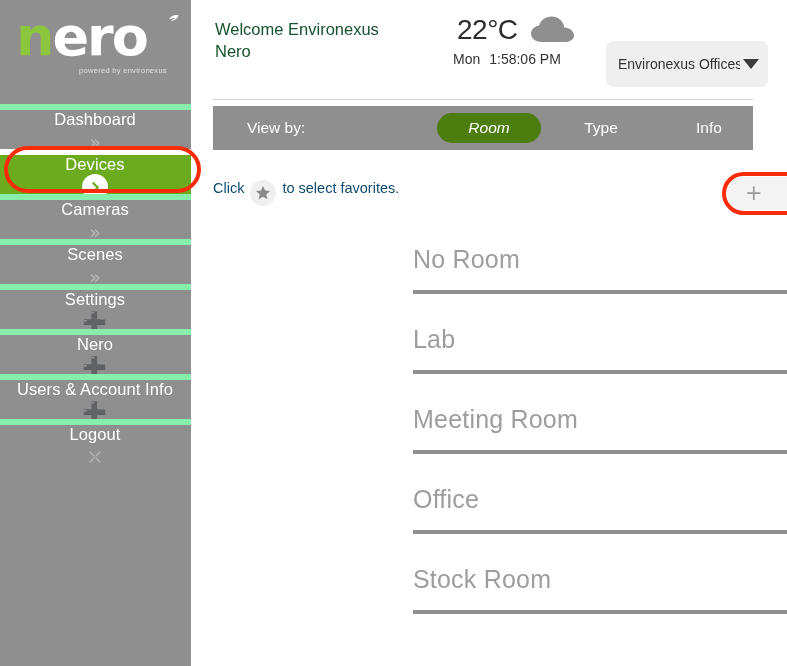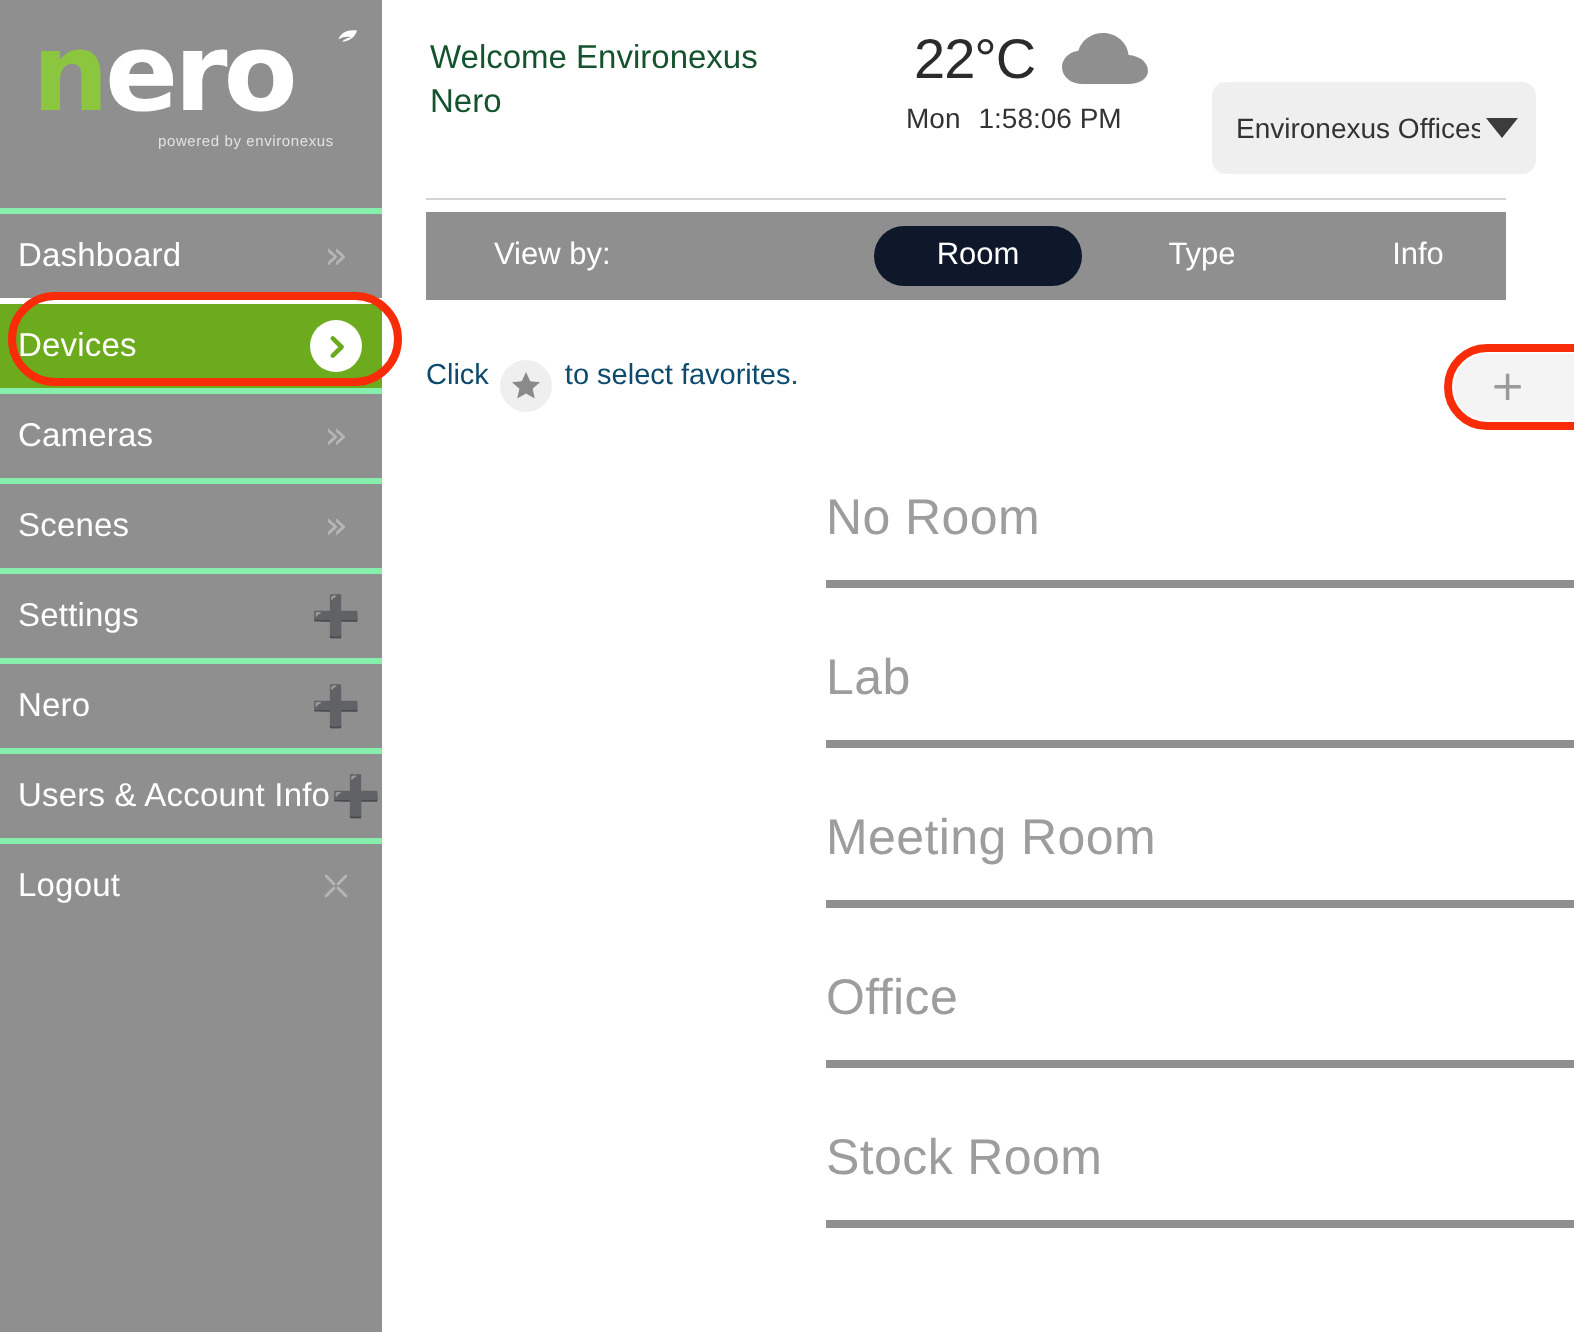--- a/index.html
+++ b/index.html
@@ -50,28 +50,29 @@
     font-size: 7.5px;
     color: #e2e2e2;
     letter-spacing: 0.3px;
     white-space: nowrap;
   }
 
   .nav { position: relative; }
   .nav-item {
     position: relative;
     height: 45px;
-    border-top: 3px solid #86efac;
+    border-top: 6px solid #86efac;
     display: flex;
     align-items: center;
     padding: 0 10px 0 9px;
     color: #ffffff;
     font-size: 16.5px;
     cursor: pointer;
     background: #8f8f8f;
+    flex-direction: column;
   }
   .nav-item .nav-label { flex: 1; white-space: nowrap; letter-spacing: 0.1px; }
   .nav-item.active {
     background: #6cab1e;
     border-top-color: #ffffff;
   }
   .nav-ico { width: 26px; height: 26px; display: flex; align-items: center; justify-content: center; flex: 0 0 26px; }
   .chev-double {
     font-size: 19px; color: #b6b6b6; line-height: 1;
     font-family: "DejaVu Sans", sans-serif;
@@ -190,22 +191,23 @@
     width: 190px;
   }
   .view-tab {
     color: #ffffff;
     font-size: 15.5px;
     text-align: center;
     cursor: pointer;
     padding: 6px 0;
   }
   .view-tab.active {
-    background: #0f172a;
+    background: #4d7c0f;
     border-radius: 16px;
+    font-style: italic;
   }
   #tab-room { width: 104px; }
   #tab-type { width: 92px; margin-left: 14px; }
   #tab-list { width: 88px; margin-left: 18px; }
 
   
   .fav-row {
     position: absolute;
     left: 22px; top: 180px;
     display: flex; align-items: flex-start;

